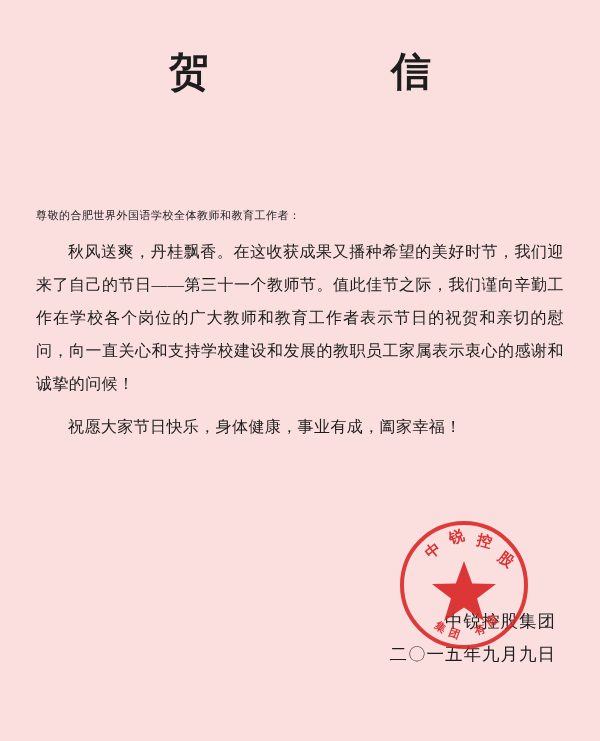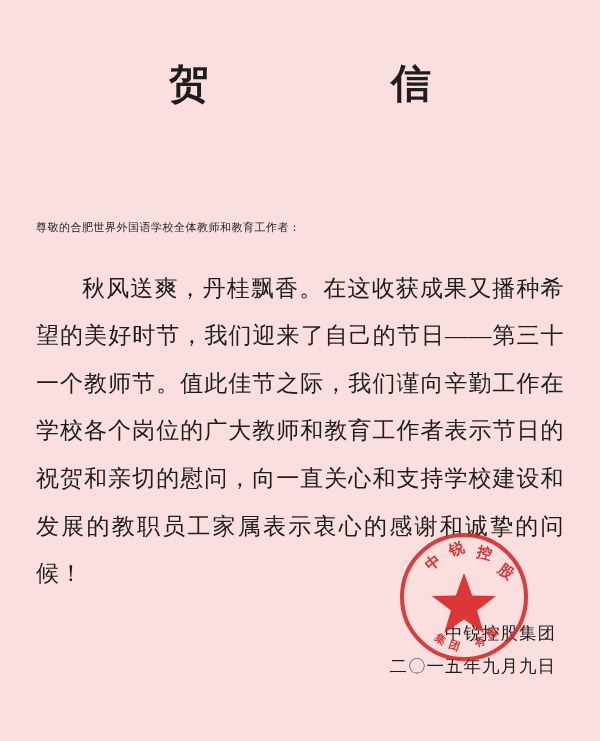--- a/index.html
+++ b/index.html
@@ -22,34 +22,34 @@
     box-sizing: border-box;
     padding: 0 36px;
   }
   .doc-title {
     text-align: center;
     font-size: 40px;
     font-weight: bold;
     letter-spacing: 34px;
     text-indent: 34px;
     color: #1d1d1d;
-    margin: 12px;
+    margin: 0;
     padding-top: 44px;
     font-family: "DejaVu Serif", "Liberation Serif", serif;
   }
   .salutation {
     margin-top: 108px;
     font-size: 11px;
     line-height: 1.6;
     color: #1d1d1d;
     letter-spacing: 0.5px;
   }
   .body-text {
-    margin-top: 28px;
-    font-size: 23px;
+    margin-top: 10px;
+    font-size: 16px;
     line-height: 2.07;
     color: #1d1d1d;
     letter-spacing: 0.4px;
     text-align: justify;
     text-justify: inter-ideograph;
   }
   .body-text p {
     margin: 0 0 10px 0;
     text-indent: 2em;
   }
@@ -116,20 +116,21 @@
 <body>
 
 <div class="page">
 
   <h1 class="doc-title">贺　　信</h1>
 
   <div class="salutation">尊敬的合肥世界外国语学校全体教师和教育工作者：</div>
 
   <div class="body-text">
     <p>秋风送爽，丹桂飘香。在这收获成果又播种希望的美好时节，我们迎来了自己的节日——第三十一个教师节。值此佳节之际，我们谨向辛勤工作在学校各个岗位的广大教师和教育工作者表示节日的祝贺和亲切的慰问，向一直关心和支持学校建设和发展的教职员工家属表示衷心的感谢和诚挚的问候！</p>
+    <p>祝愿大家节日快乐，身体健康，事业有成，阖家幸福！</p>
   </div>
 
   <div class="seal">
     <svg width="136" height="136" viewBox="0 0 136 136" aria-hidden="true">
       <circle class="seal-ring" cx="68" cy="68" r="62"></circle>
       <polygon class="seal-star" points="68,44 76.2,66.5 100,67 81,81.5 87.8,104 68,90.5 48.2,104 55,81.5 36,67 59.8,66.5"></polygon>
       <text class="seal-text" x="34" y="42" transform="rotate(-38 34 42)">中</text>
       <text class="seal-text" x="55" y="27" transform="rotate(-19 55 27)">锐</text>
       <text class="seal-text" x="80" y="27" transform="rotate(14 80 27)">控</text>
       <text class="seal-text" x="101" y="42" transform="rotate(36 101 42)">股</text>

